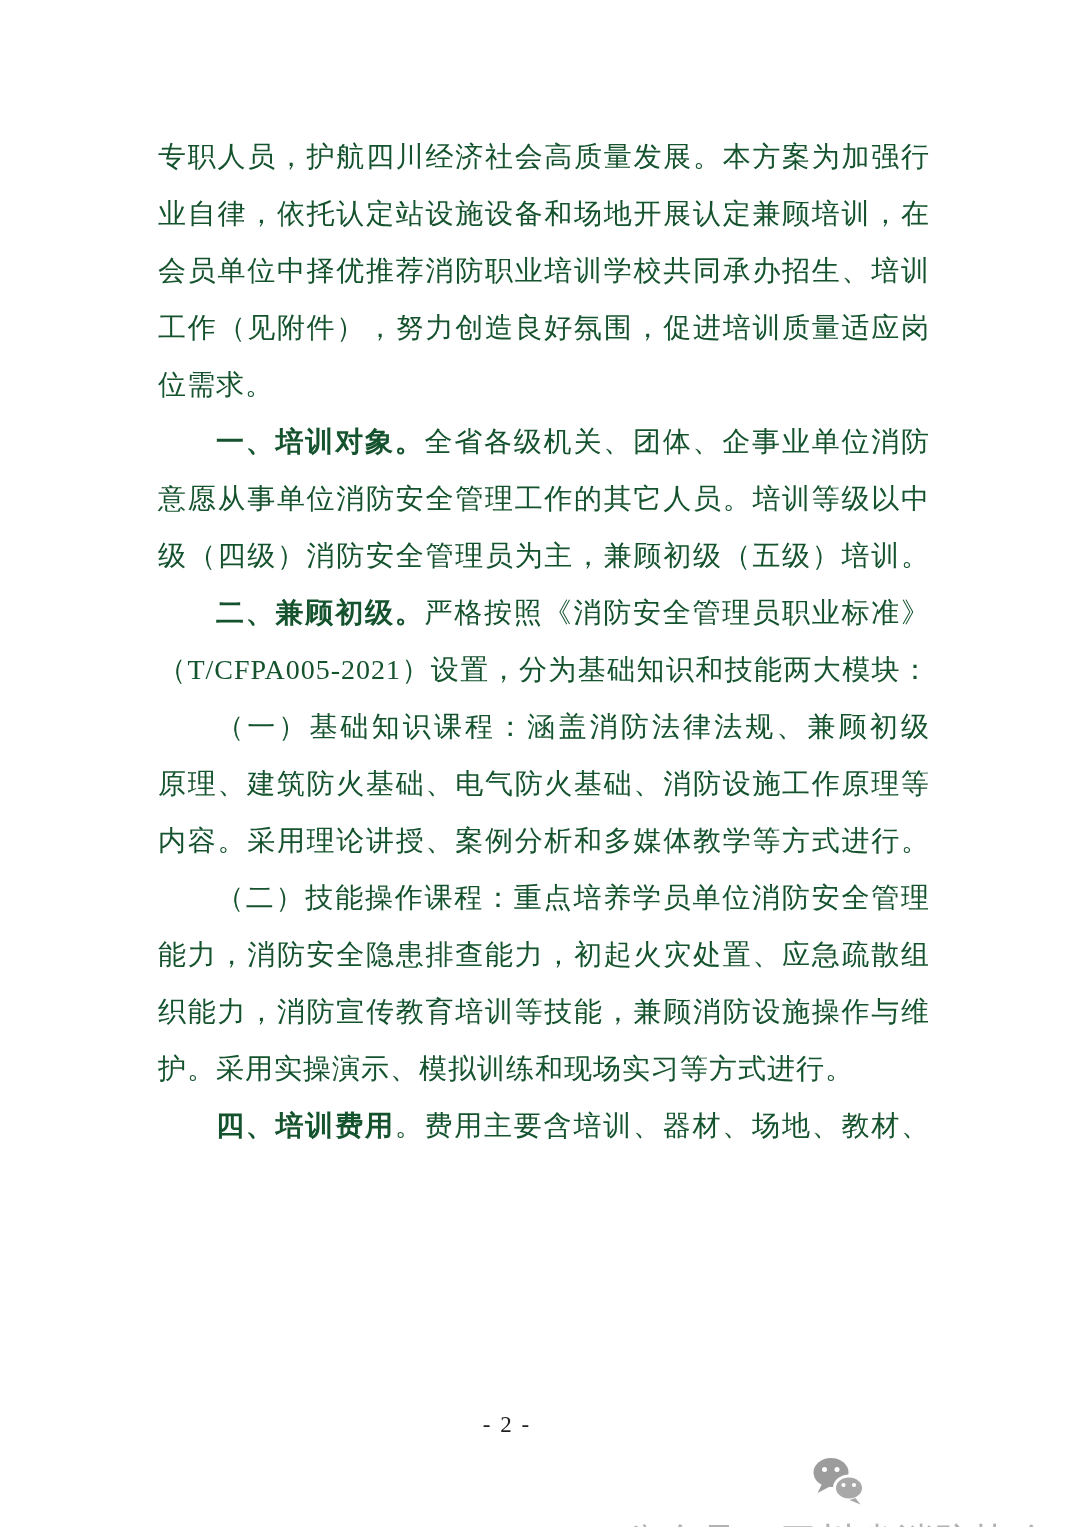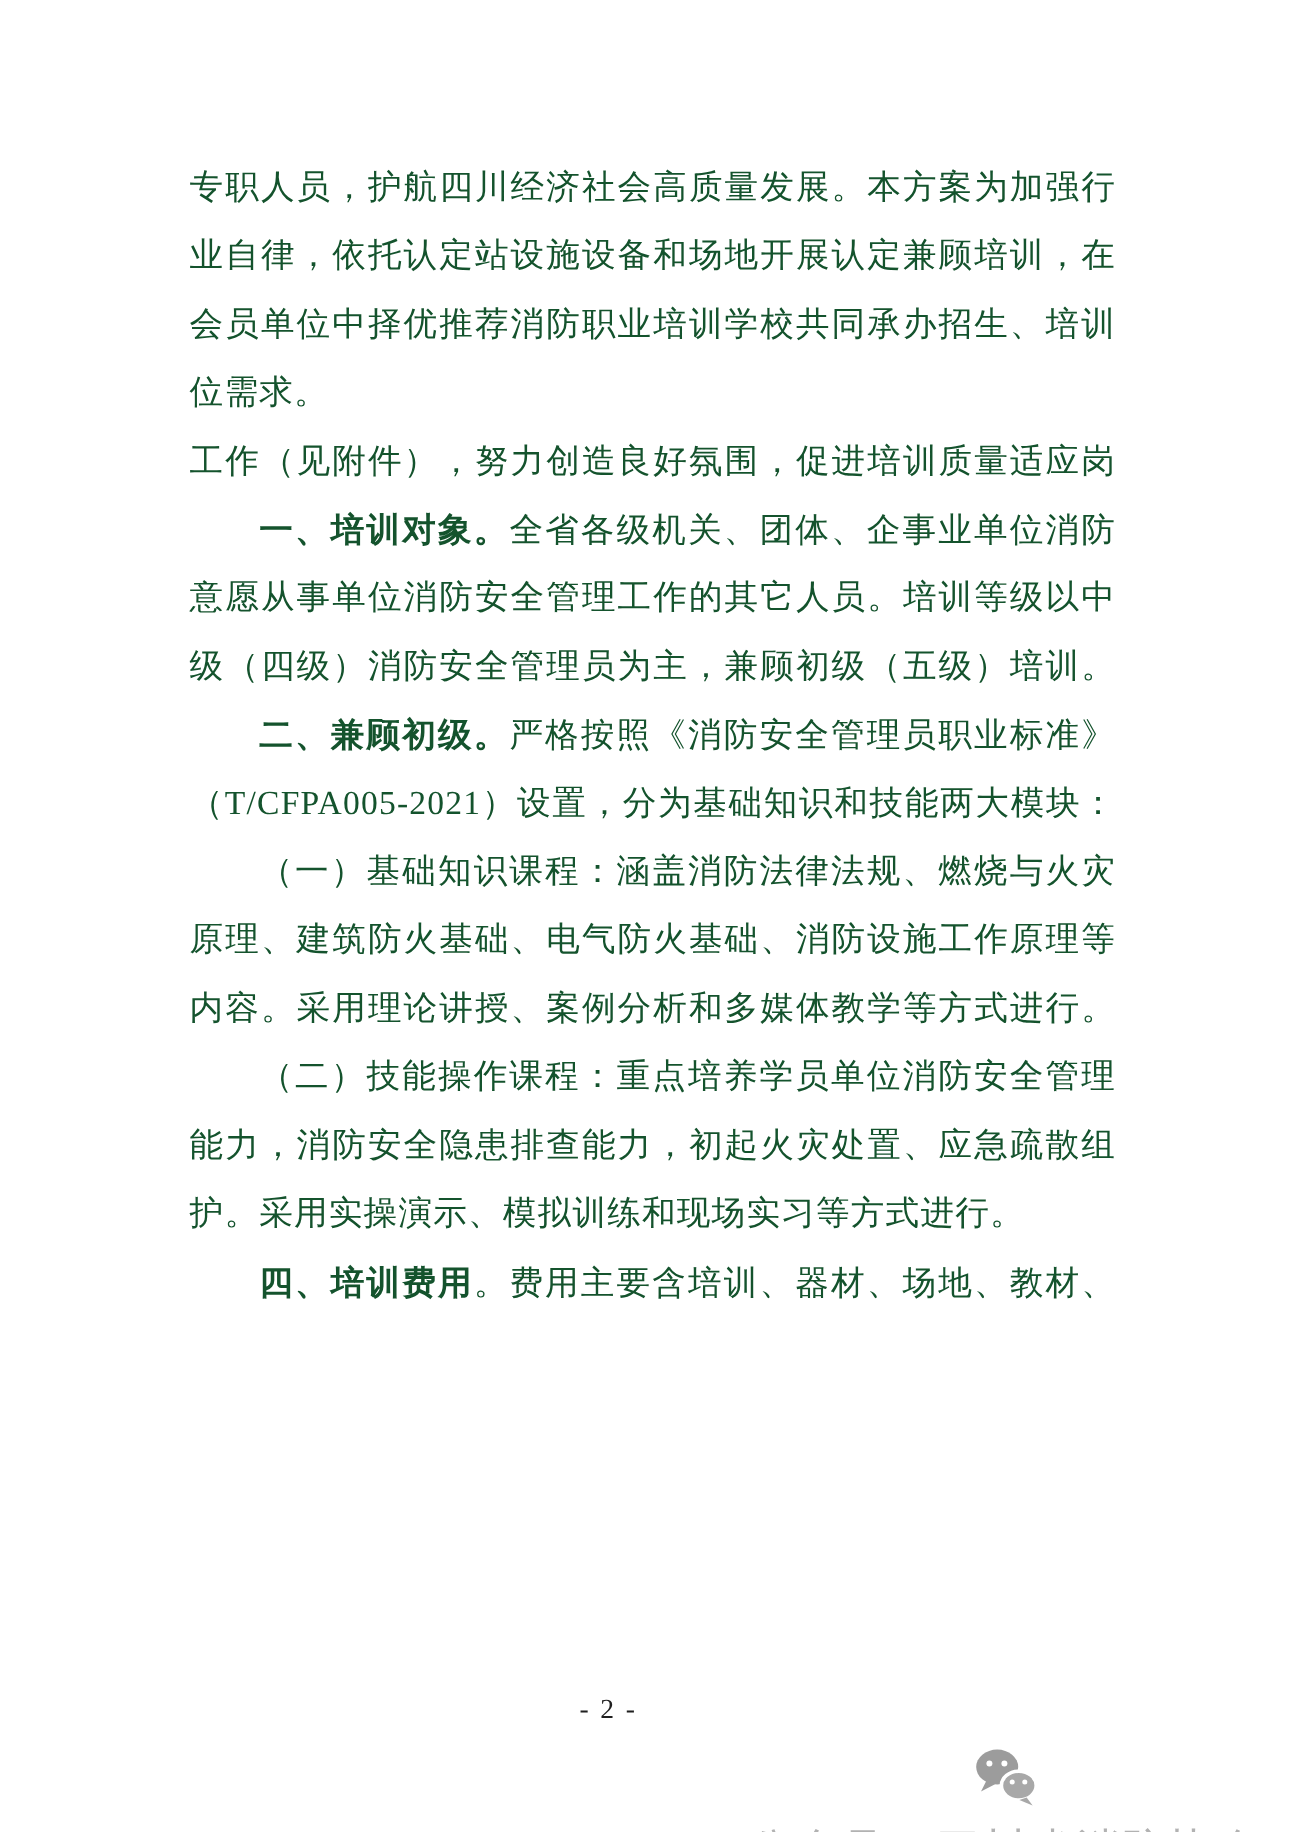--- a/index.html
+++ b/index.html
@@ -68,40 +68,41 @@
 </head>
 <body style="background: rgb(255, 255, 255);">
 
 <div class="page">
 
   <div class="doc-body" style="color: #14532d;">
       <div class="para">
         <div class="line just"><span>专职人员，护航四川经济社会高质量发展。本方案为加强行</span></div>
         <div class="line just"><span>业自律，依托认定站设施设备和场地开展认定兼顾培训，在</span></div>
         <div class="line just"><span>会员单位中择优推荐消防职业培训学校共同承办招生、培训</span></div>
+        <div class="line just"><span>工作（见附件），努力创造良好氛围，促进培训质量适应岗</span></div>
         <div class="line"><span>位需求。</span></div>
-        <div class="line just"><span>工作（见附件），努力创造良好氛围，促进培训质量适应岗</span></div>
       </div>
       <div class="para">
         <div class="line just ind"><span class="b">一、培训对象。</span><span>全省各级机关、团体、企事业单位消防</span></div>
         <div class="line just"><span>意愿从事单位消防安全管理工作的其它人员。培训等级以中</span></div>
         <div class="line just"><span>级（四级）消防安全管理员为主，兼顾初级（五级）培训。</span></div>
       </div>
       <div class="para">
         <div class="line just ind"><span class="b">二、兼顾初级。</span><span>严格按照《消防安全管理员职业标准》</span></div>
         <div class="line just"><span>（T/CFPA005-2021）设置，分为基础知识和技能两大模块：</span></div>
       </div>
       <div class="para">
-        <div class="line just ind"><span>（一）基础知识课程：涵盖消防法律法规、燃烧与火灾</span></div>
+        <div class="line just ind"><span>（一）基础知识课程：涵盖消防法律法规、兼顾初级</span></div>
         <div class="line just"><span>原理、建筑防火基础、电气防火基础、消防设施工作原理等</span></div>
         <div class="line just"><span>内容。采用理论讲授、案例分析和多媒体教学等方式进行。</span></div>
       </div>
       <div class="para">
         <div class="line just ind"><span>（二）技能操作课程：重点培养学员单位消防安全管理</span></div>
         <div class="line just"><span>能力，消防安全隐患排查能力，初起火灾处置、应急疏散组</span></div>
+        <div class="line just"><span>织能力，消防宣传教育培训等技能，兼顾消防设施操作与维</span></div>
         <div class="line"><span>护。采用实操演示、模拟训练和现场实习等方式进行。</span></div>
       </div>
       <div class="para">
         <div class="line just ind"><span class="b">四、培训费用</span><span>。费用主要含培训、器材、场地、教材、</span></div>
       </div>
     </div>
 
   <div class="footer">- 2 -</div>
 
   <div class="watermark">

